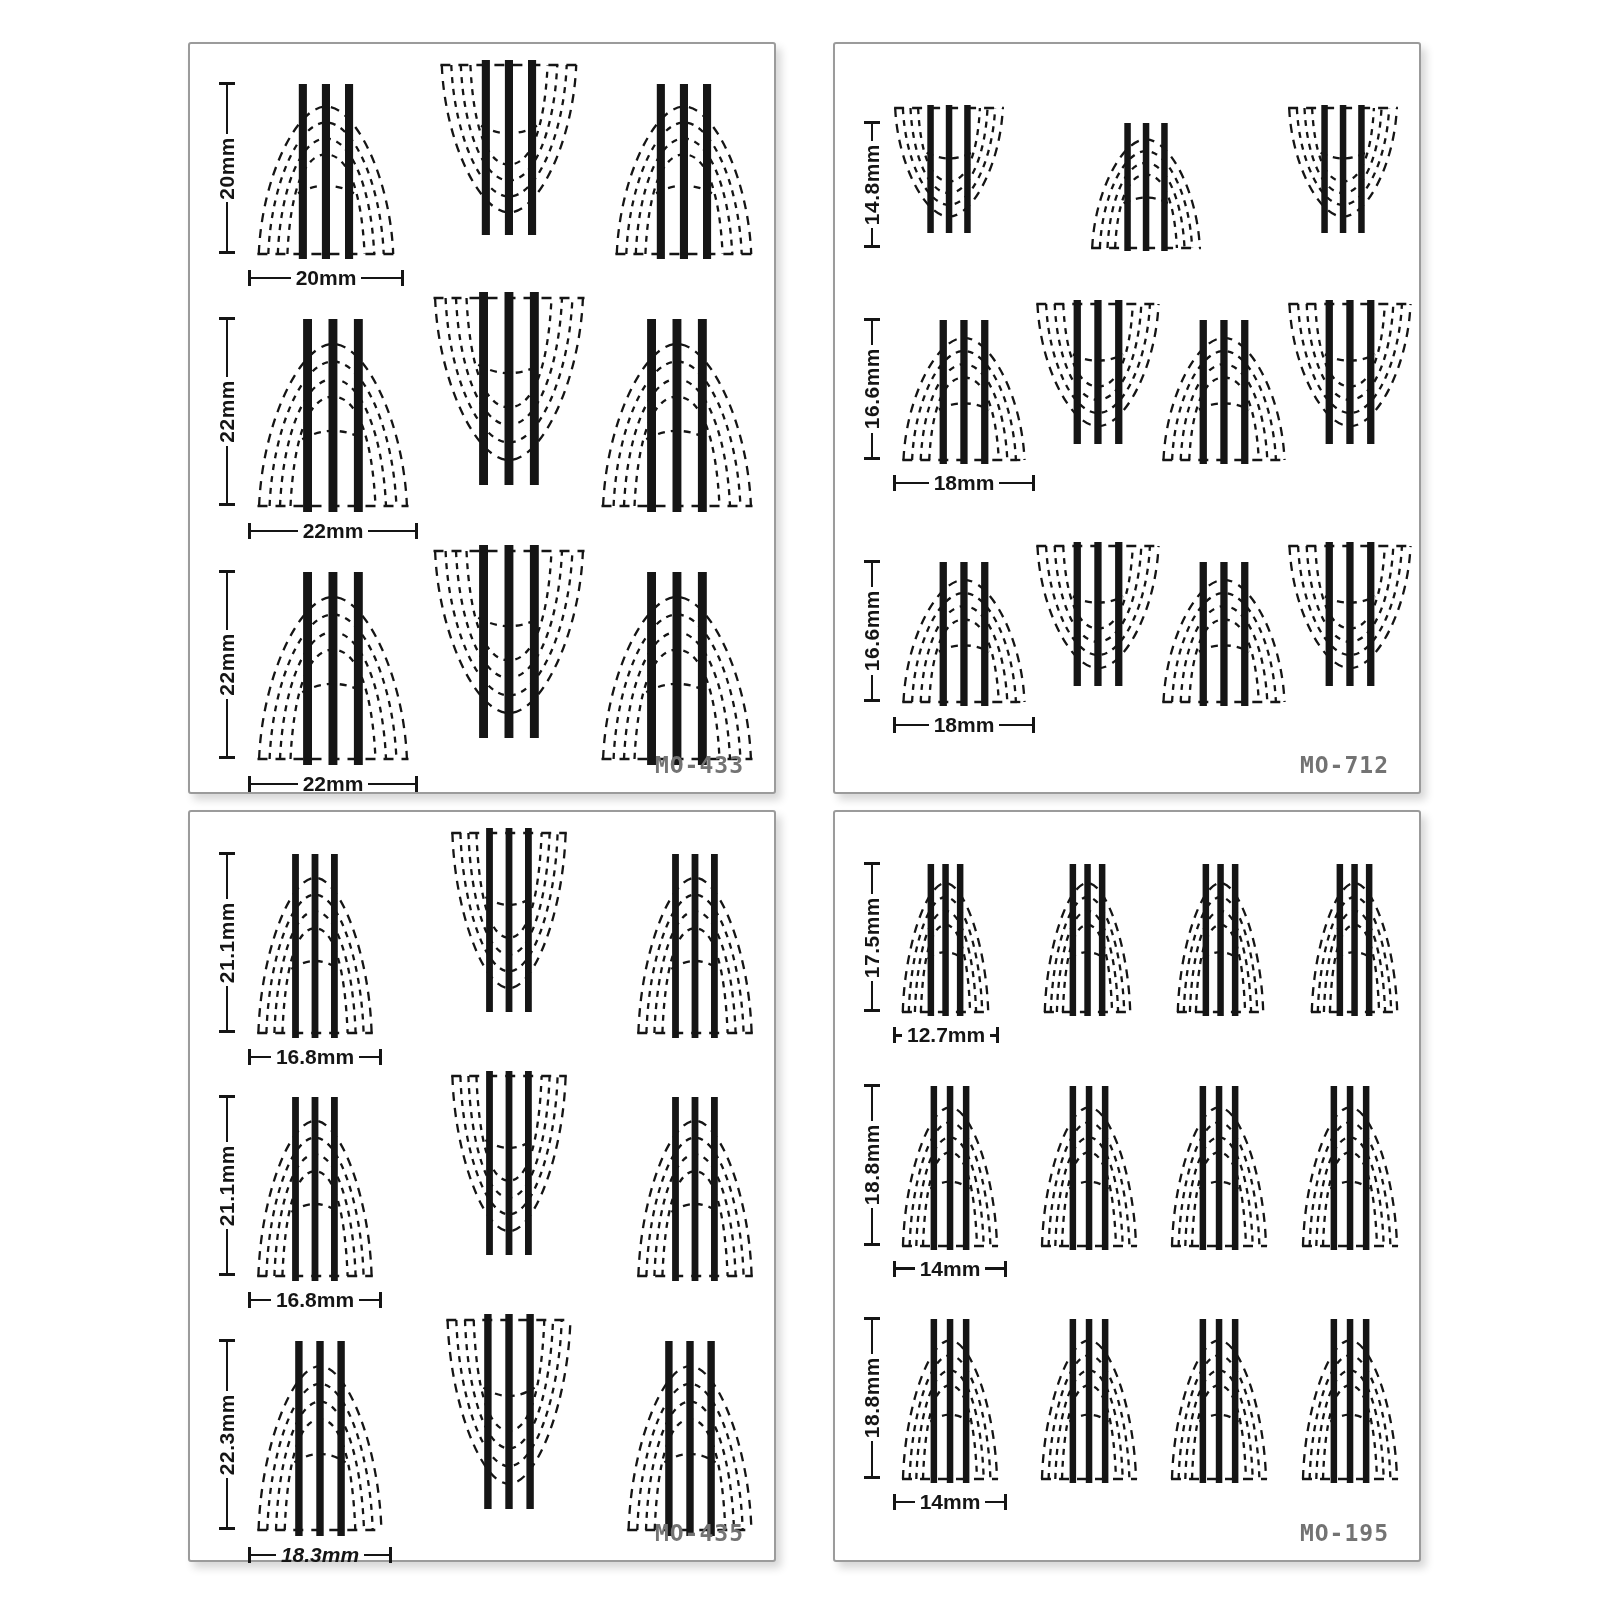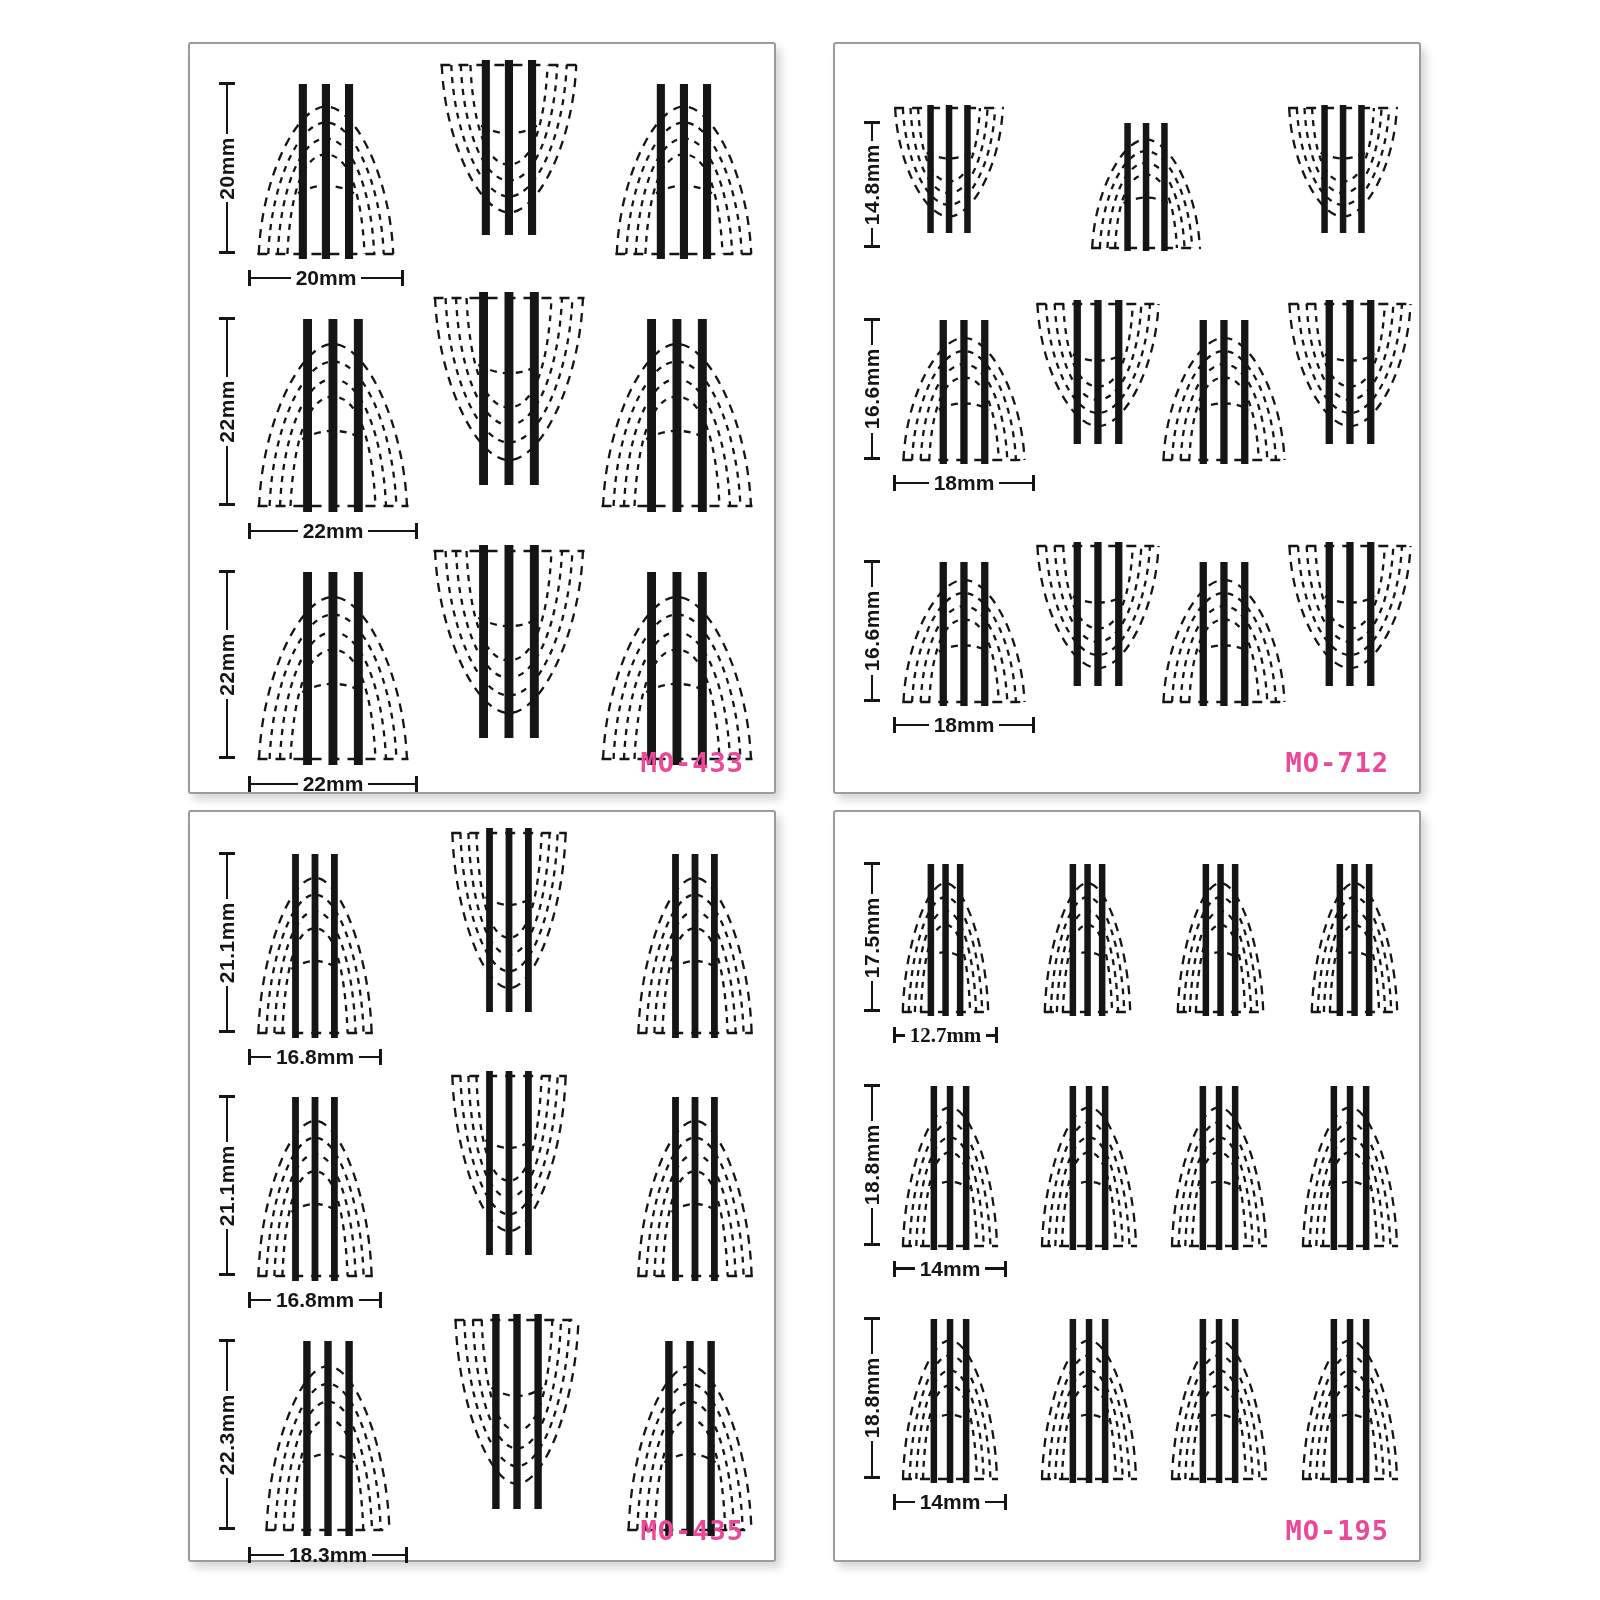--- a/index.html
+++ b/index.html
@@ -18,22 +18,22 @@
                 font-size:21px;font-weight:bold;letter-spacing:.5px;padding:3px 0;white-space:nowrap;}
   .cells{flex:1;display:flex;justify-content:space-between;align-items:flex-start;}
   .cell{display:flex;flex-direction:column;align-items:center;}
   svg.shape{display:block;}
   svg.shape.down{transform:scaleY(-1);}
   .wdim{display:flex;align-items:center;margin-top:5px;height:24px;}
   .wdim .cap{width:3px;height:16px;background:#151515;flex:0 0 auto;}
   .wdim .seg{height:2.5px;flex:1 1 auto;min-width:6px;background:#151515;}
   .wdim .wlabel{font-size:21px;font-weight:bold;padding:0 5px;white-space:nowrap;}
   .panel-label{position:absolute;right:30px;bottom:14px;
-               font-family:"DejaVu Sans Mono",monospace;font-size:27px;font-weight:bold;
-               letter-spacing:1px;color:#ec4899;}
+               font-family:"DejaVu Sans Mono",monospace;font-size:23px;font-weight:bold;
+               letter-spacing:1px;color:#737373;}
 </style>
 </head>
 <body>
 
 <div class="page" id="page">
     <div class="panel" style="left: 188px; top: 42px;">
       <div class="row">
         <div class="vdim" style="height: 172px; margin-top: 24px;">
           <span class="cap"></span>
           <span class="seg"></span>
@@ -636,21 +636,21 @@
                 <path d="M 28.7 169 C 31.2 102.0, 43.0 58.3, 64.0 58.3 C 85.0 58.3, 96.8 102.0, 99.3 169" stroke-dasharray="6 6"></path>
                 <path d="M 1.3 169 L 126.7 169" stroke-dasharray="10 8"></path>
                 <path d="M 38.4 101.4 Q 64.0 84.5 89.6 101.4" stroke-dasharray="7 6"></path>
               </g>
               <g fill="#151515">
                 <rect x="39.2" y="2" width="7.4" height="195"></rect>
                 <rect x="60.3" y="2" width="7.4" height="195"></rect>
                 <rect x="81.4" y="2" width="7.4" height="195"></rect>
               </g>
             </svg>
-            <div class="wdim" style="width: 160px;">
+            <div class="wdim" style="width: 144px; font-style: italic;">
               <span class="cap"></span>
               <span class="seg"></span>
               <span class="wlabel">18.3mm</span>
               <span class="seg"></span>
               <span class="cap"></span>
             </div>
           </div>
           <div class="cell" style="margin-top: 0px;">
             <svg width="128" height="199" class="shape down">
               <g transform="translate(0,22)" fill="none" stroke="#151515" stroke-width="2.3">
@@ -692,21 +692,21 @@
     <div class="panel" style="left: 833px; top: 810px;">
       <div class="row">
         <div class="vdim" style="height: 150px; margin-top: 0px;">
           <span class="cap"></span>
           <span class="seg"></span>
           <span class="vlabel">17.5mm</span>
           <span class="seg"></span>
           <span class="cap"></span>
         </div>
         <div class="cells">
-          <div class="cell" style="margin-top: 0px; font-family: Liberation Serif, serif;">
+          <div class="cell" style="margin-top: 0px;">
             <svg width="89" height="156" class="shape">
               <g transform="translate(0,17)" fill="none" stroke="#151515" stroke-width="2.3">
                 <path d="M 1.8 133 C 3.6 67.7, 25.4 4.0, 44.5 4.0 C 63.6 4.0, 85.4 67.7, 87.2 133" stroke-dasharray="9 7"></path>
                 <path d="M 7.8 133 C 9.6 71.9, 26.9 18.0, 44.5 18.0 C 62.1 18.0, 79.4 71.9, 81.2 133" stroke-dasharray="6 6"></path>
                 <path d="M 13.9 133 C 15.7 76.1, 28.4 31.9, 44.5 31.9 C 60.6 31.9, 73.3 76.1, 75.1 133" stroke-dasharray="6 6"></path>
                 <path d="M 19.9 133 C 21.7 80.3, 29.9 45.9, 44.5 45.9 C 59.1 45.9, 67.3 80.3, 69.1 133" stroke-dasharray="6 6"></path>
                 <path d="M 0.9 133 L 88.1 133" stroke-dasharray="10 8"></path>
                 <path d="M 26.7 79.8 Q 44.5 66.5 62.3 79.8" stroke-dasharray="7 6"></path>
               </g>
               <g fill="#151515">

